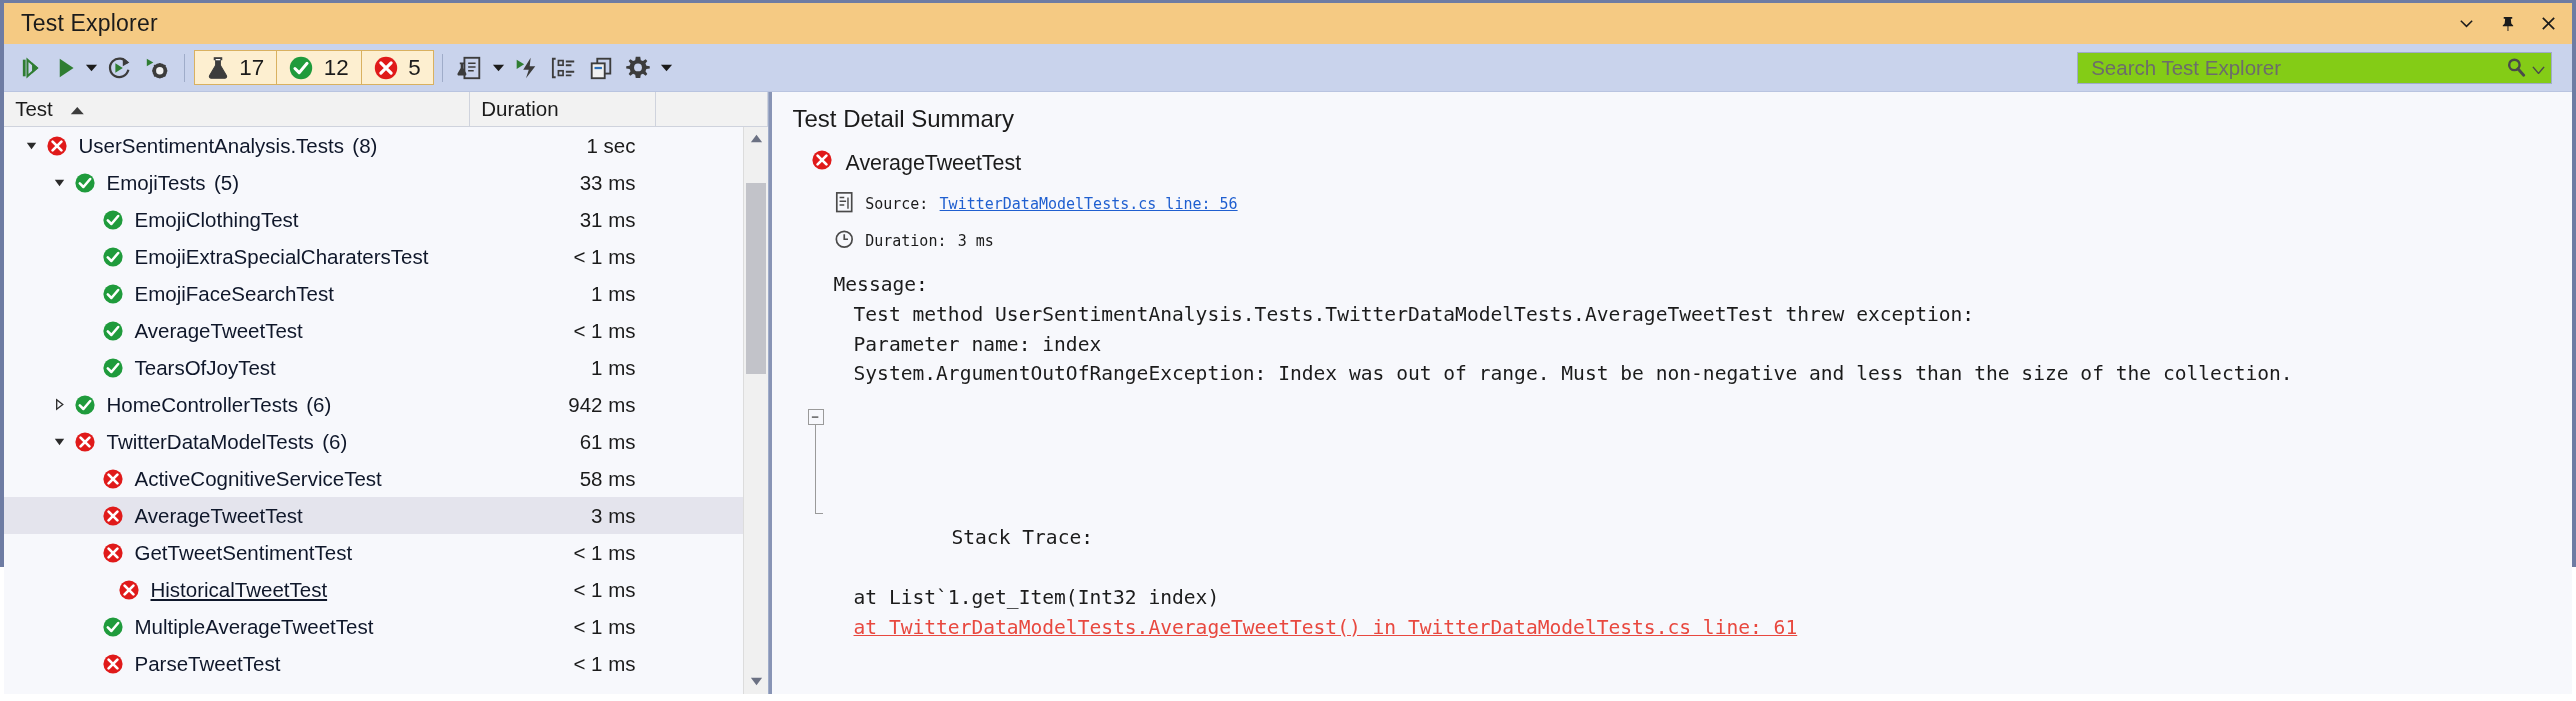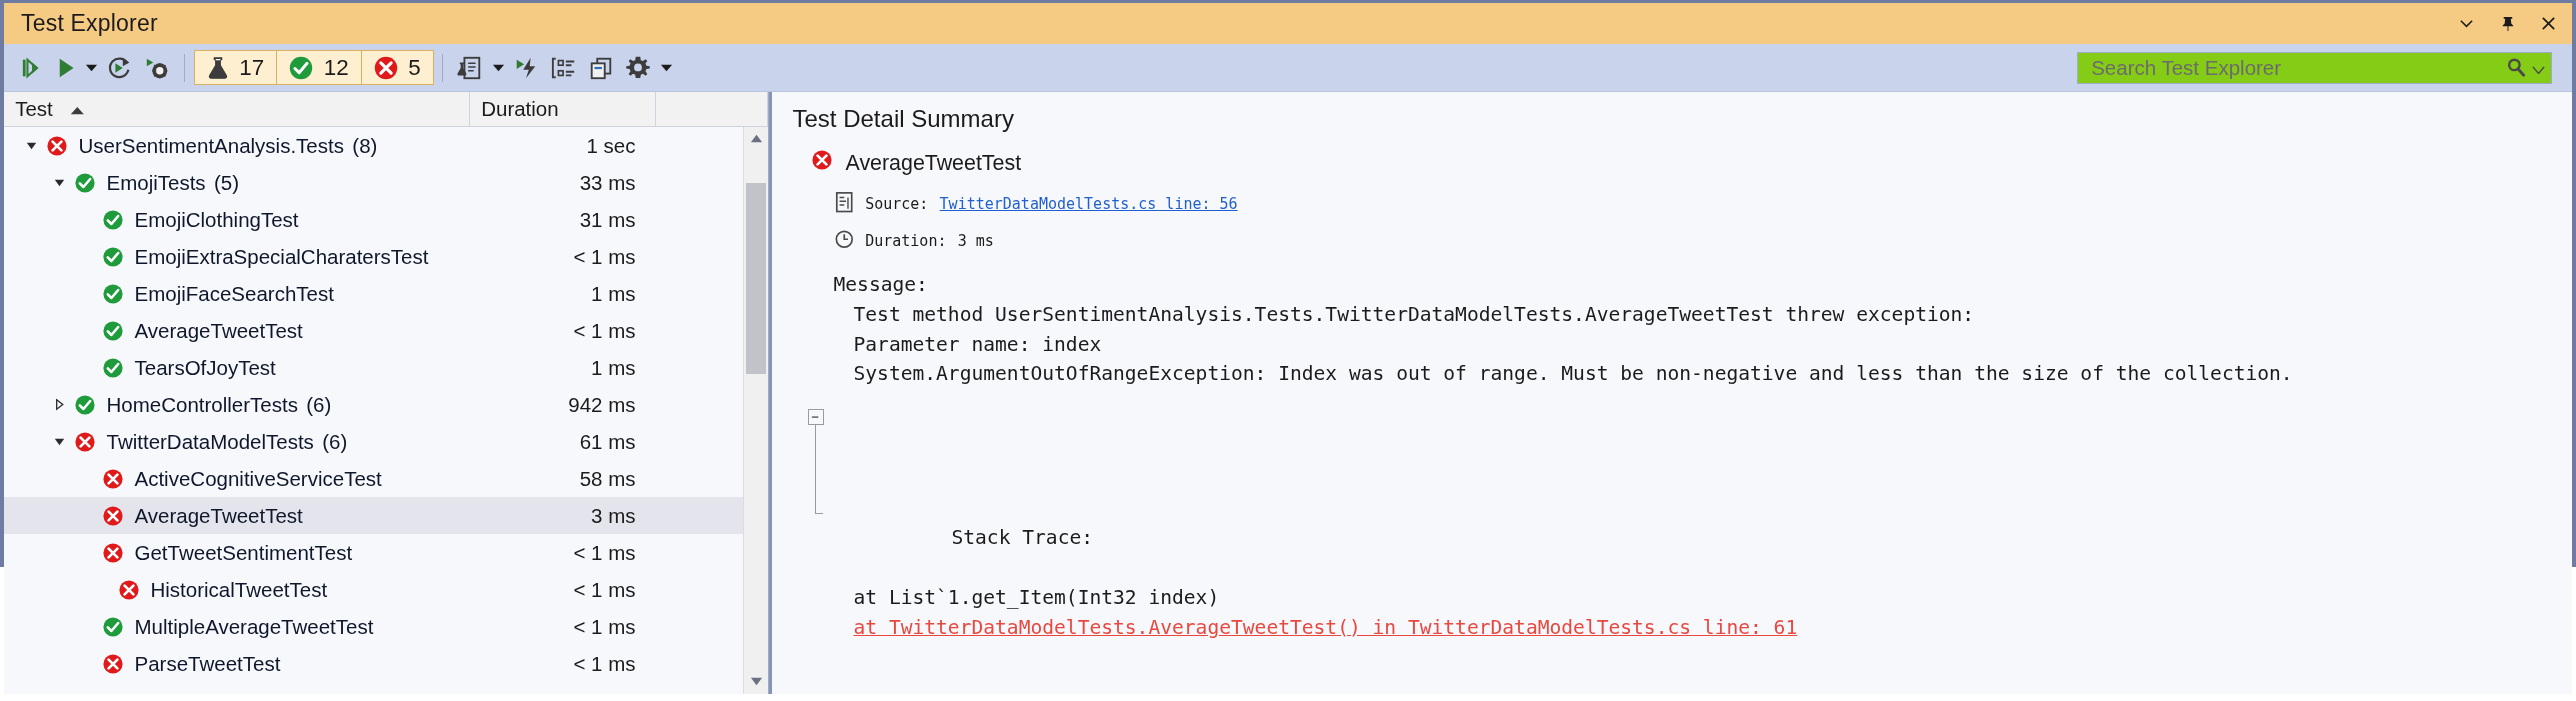--- a/index.html
+++ b/index.html
@@ -626,21 +626,21 @@
                 <svg width="24" height="24" viewBox="0 0 30 30">
                   <circle cx="15" cy="15" r="12" fill="#e01a1a"></circle>
                   <path d="M9.5 9.5 L20.5 20.5 M20.5 9.5 L9.5 20.5" stroke="#ffffff" stroke-width="3.4" stroke-linecap="round"></path>
                 </svg>
               </span>
               <span class="row-label">GetTweetSentimentTest</span>
             </div>
             <div class="row-duration">&lt; 1 ms</div>
           </div>
           <div class="row">
-            <div class="row-name" style="padding-left: 87px;">
+            <div class="row-name" style="padding-left: 87px; text-decoration: underline;">
               <span class="twisty"></span>
               <span class="status-icon">
                 <svg width="24" height="24" viewBox="0 0 30 30">
                   <circle cx="15" cy="15" r="12" fill="#e01a1a"></circle>
                   <path d="M9.5 9.5 L20.5 20.5 M20.5 9.5 L9.5 20.5" stroke="#ffffff" stroke-width="3.4" stroke-linecap="round"></path>
                 </svg>
               </span>
               <span class="row-label">HistoricalTweetTest</span>
             </div>
             <div class="row-duration">&lt; 1 ms</div>

